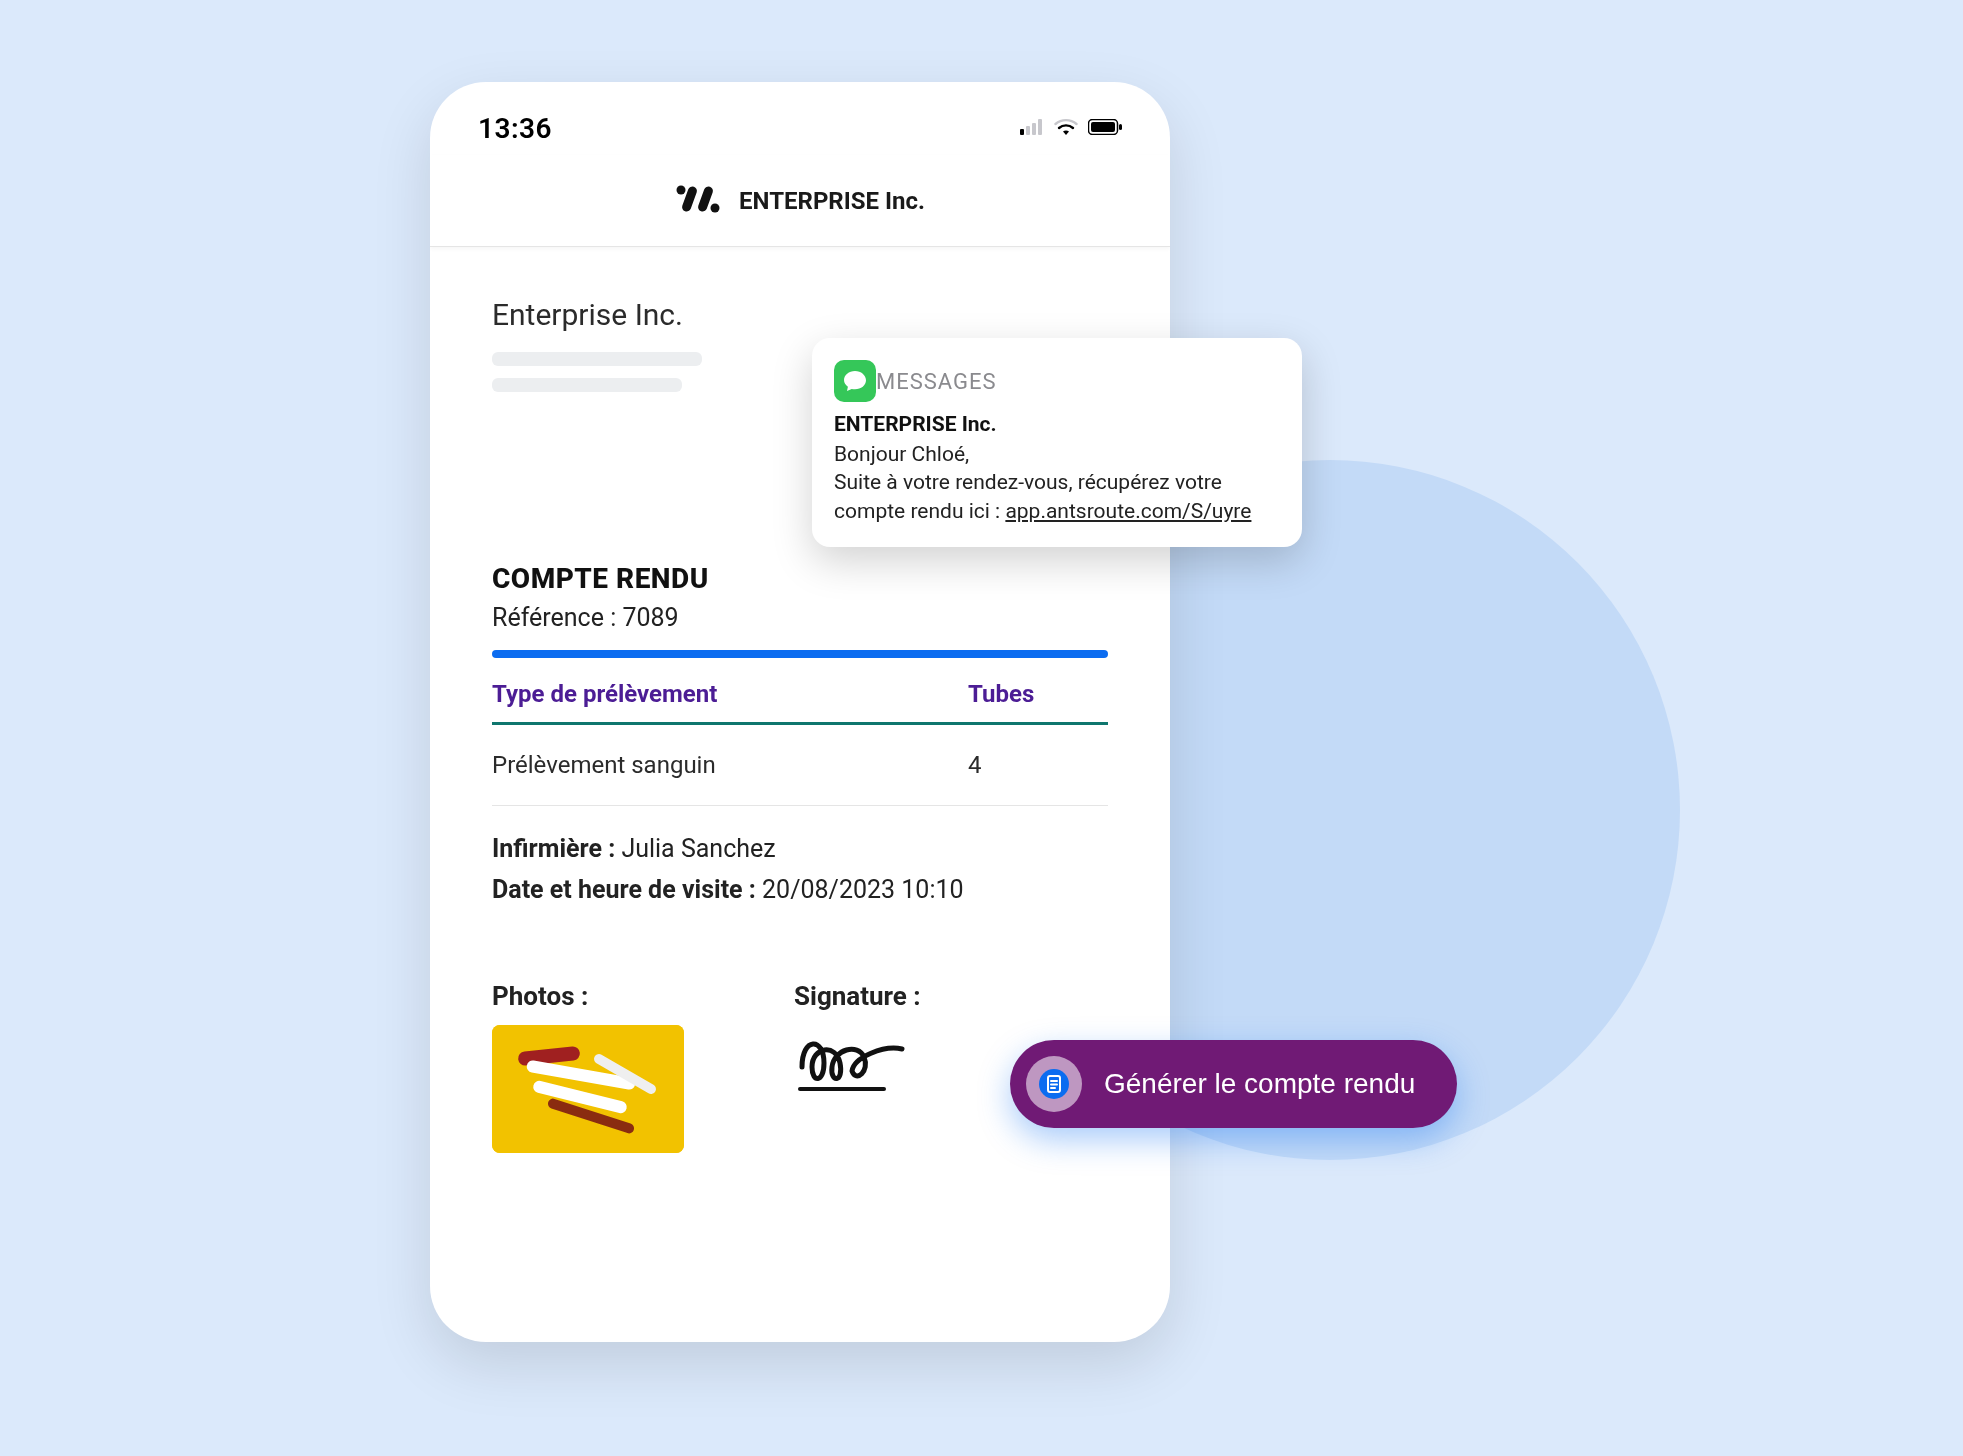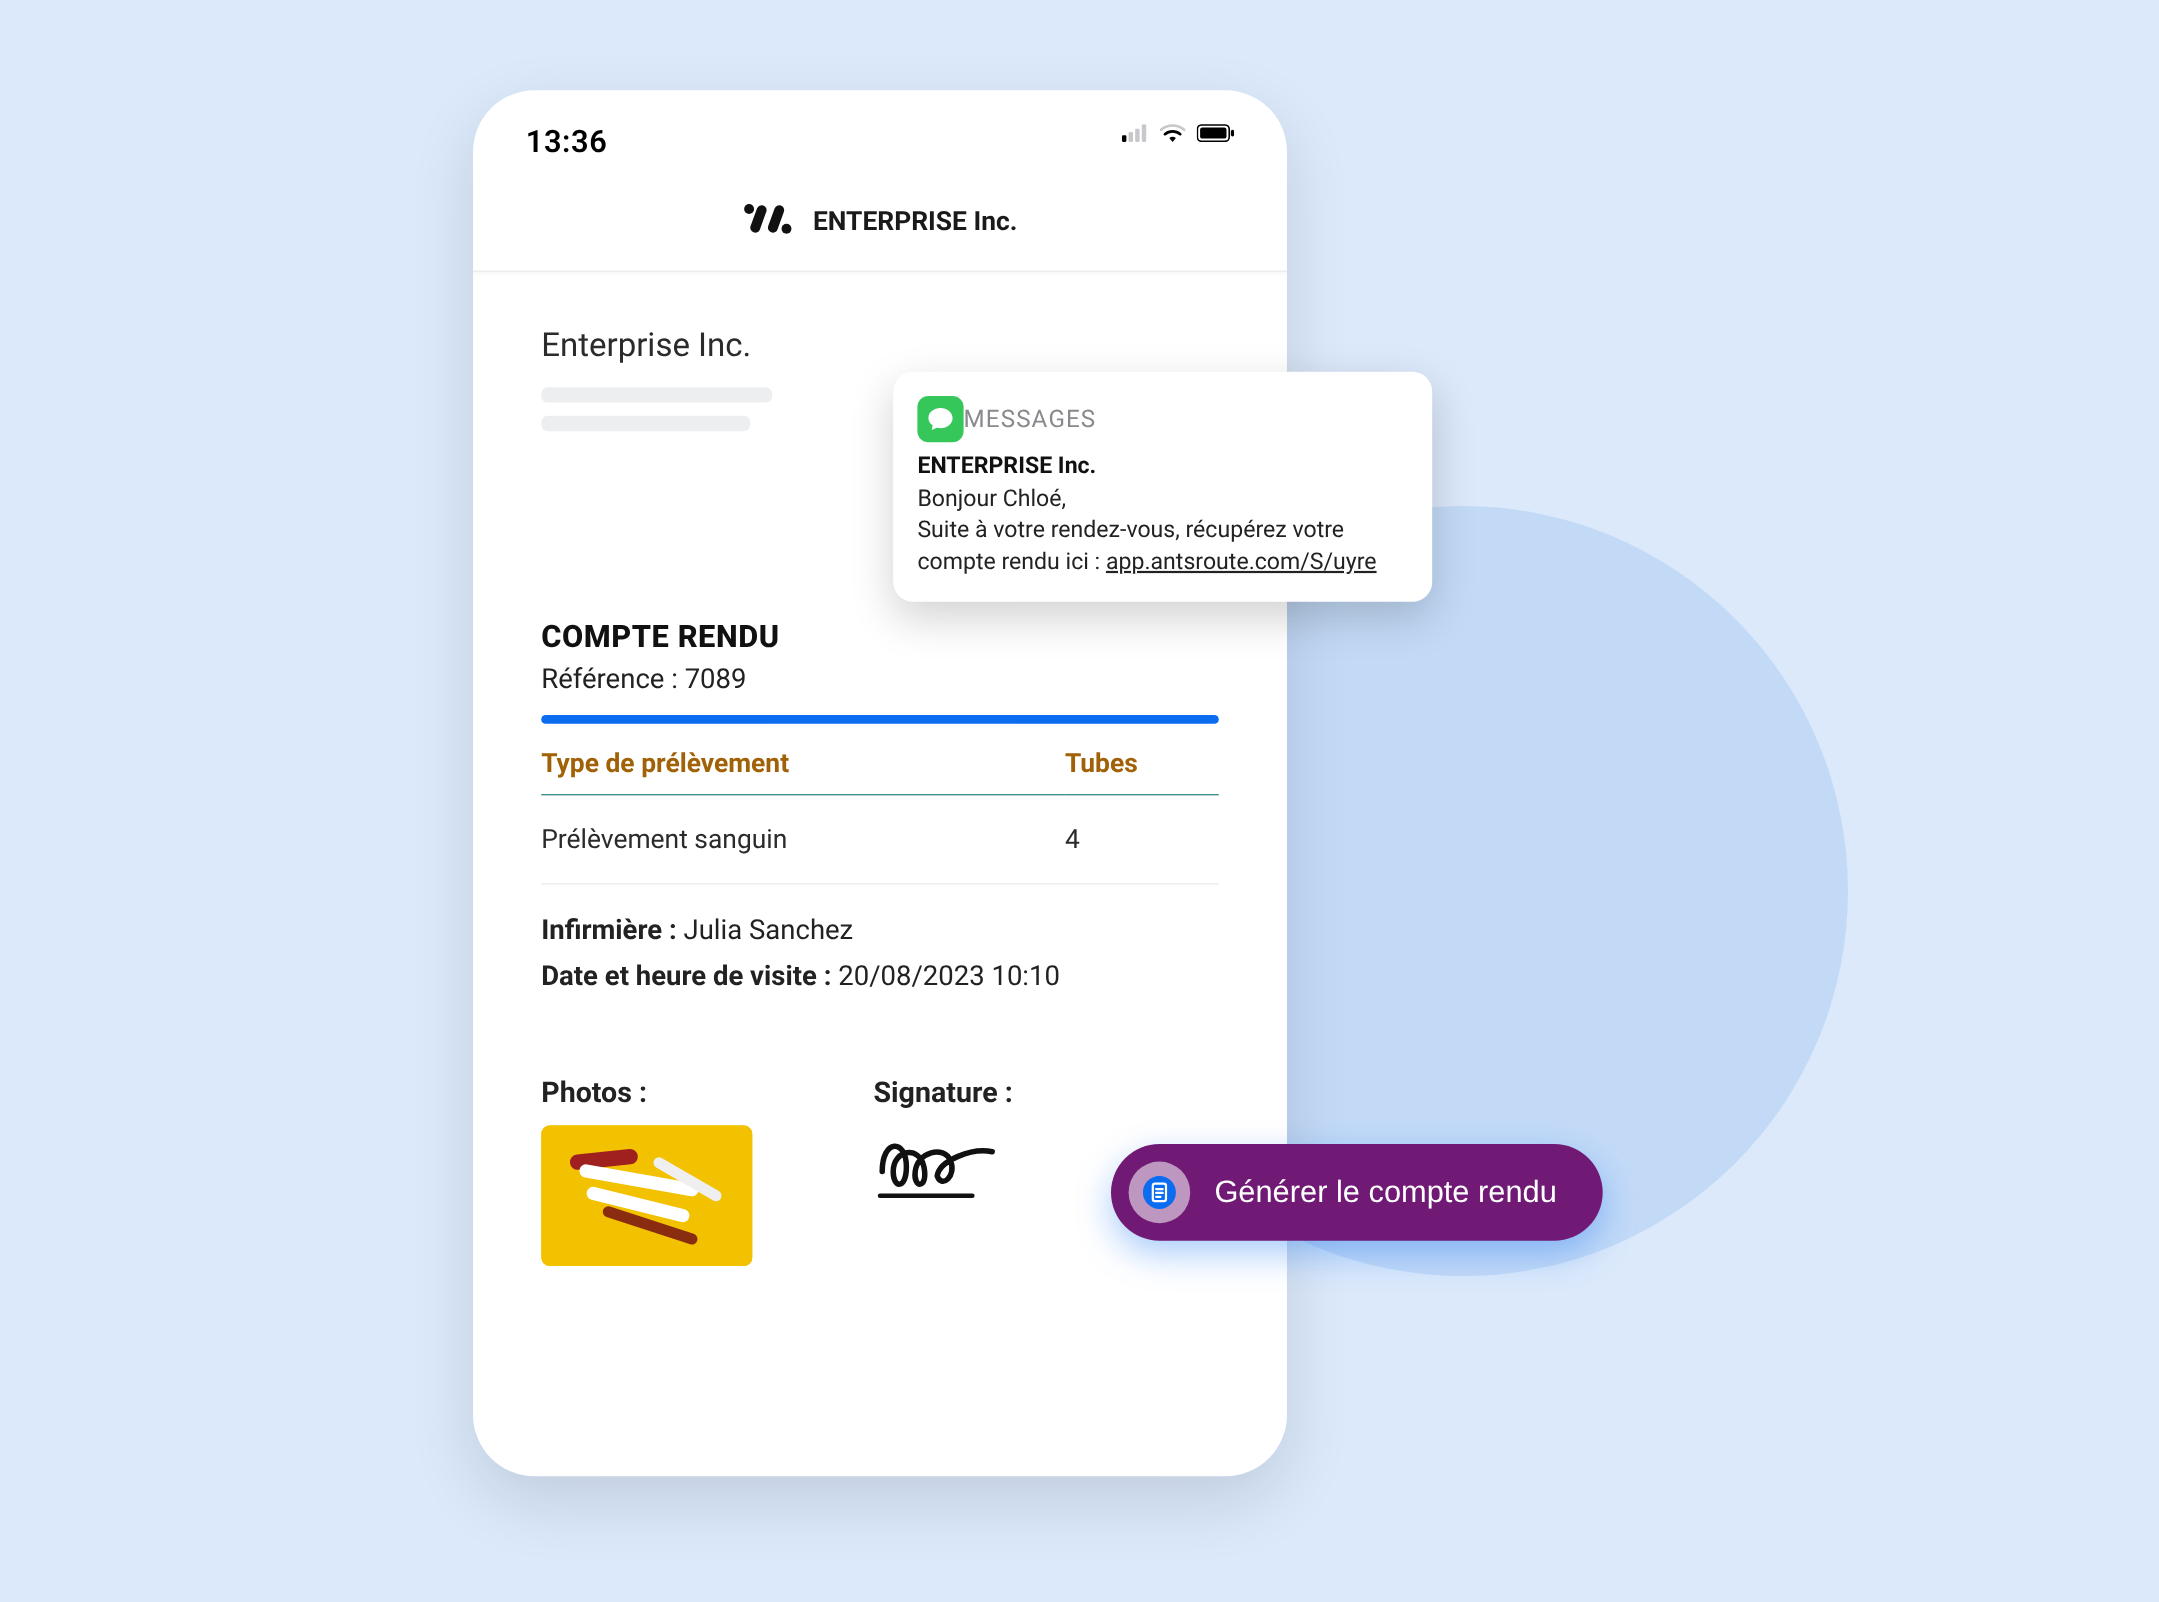--- a/index.html
+++ b/index.html
@@ -32,21 +32,21 @@
     background: #ffffff;
     border-radius: 56px;
     box-shadow: 0 22px 60px rgba(0,0,0,0.12);
     overflow: hidden;
     z-index: 1;
   }
 
   .status-bar {
     display: flex;
     justify-content: space-between;
-    align-items: flex-start;
+    align-items: center;
     padding: 30px 48px 10px 48px;
   }
   .status-time {
     font-weight: 600;
     font-size: 28px;
     letter-spacing: 0.5px;
     color: #000;
   }
   .status-right { display: flex; align-items: center; gap: 10px; }
 
@@ -64,21 +64,21 @@
   .content { padding: 50px 62px 0 62px; }
   .company-title { font-size: 30px; color: #2b2b2b; margin-bottom: 20px; }
   .skeleton { background: #eceef0; border-radius: 6px; height: 14px; margin-bottom: 12px; }
 
   .section-title { font-weight: 800; font-size: 28px; margin-top: 170px; color: #111; letter-spacing: 0.5px; }
   .reference { font-size: 25px; color: #222; margin-top: 8px; }
 
   .divider-thick { height: 8px; background: #0b6cf0; border-radius: 4px; margin: 18px 0 0 0; }
 
   table.prelev { width: 100%; border-collapse: collapse; margin-top: 8px; font-size: 24px; }
-  table.prelev th { text-align: left; font-weight: 700; padding: 14px 0; border-bottom: 1px solid #0f766e; color: #a16207; }
+  table.prelev th { text-align: left; font-weight: 700; padding: 14px 0; border-bottom: 3px solid #0f766e; color: #4c1d95; }
   table.prelev td { padding: 26px 0; border-bottom: 1px solid #e5e5e5; color: #2b2b2b; }
 
   .field-line { font-size: 25px; color: #222; margin-top: 28px; }
   .field-line .label { font-weight: 700; }
 
   .pv-row { display: flex; gap: 110px; margin-top: 40px; }
   .pv-col .label { font-weight: 700; font-size: 26px; color: #222; margin-top: 37px; }
   .photo-thumb {
     width: 192px; height: 128px; background: #f2c200; border-radius: 8px;
     margin-top: 14px; position: relative; overflow: hidden;

